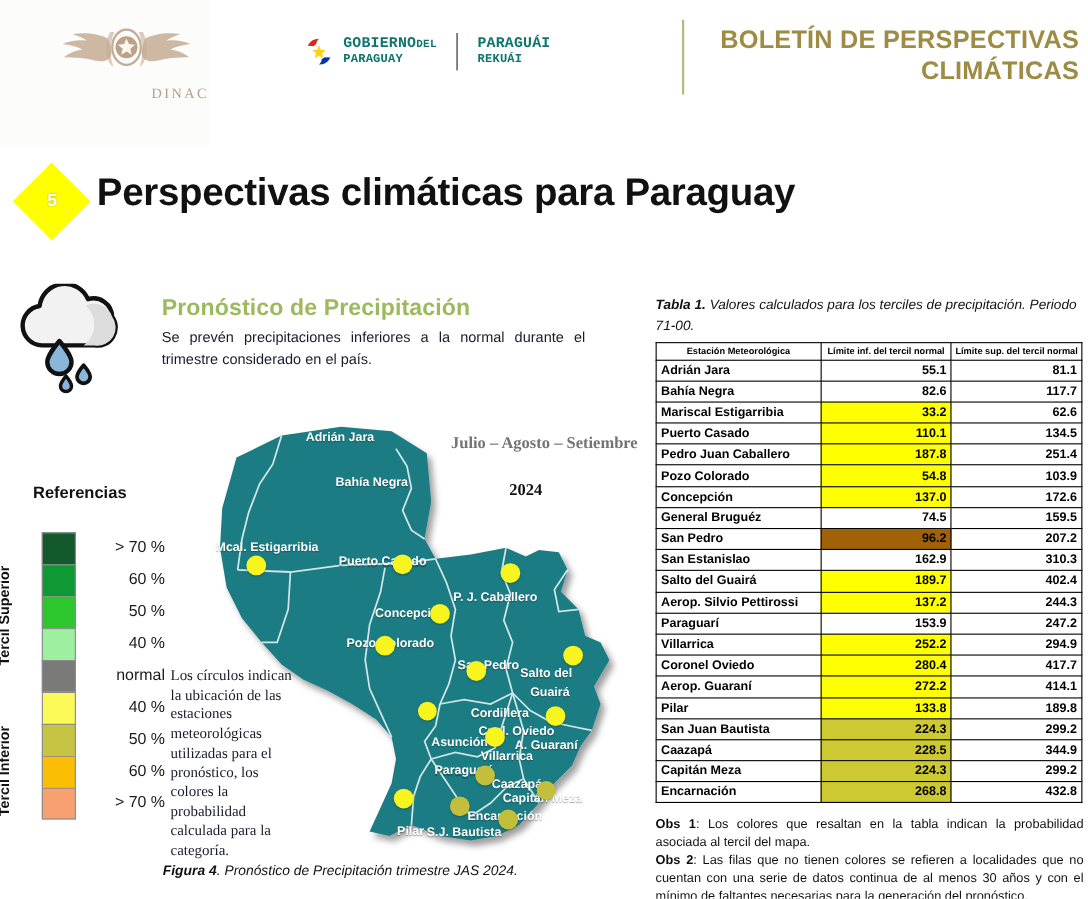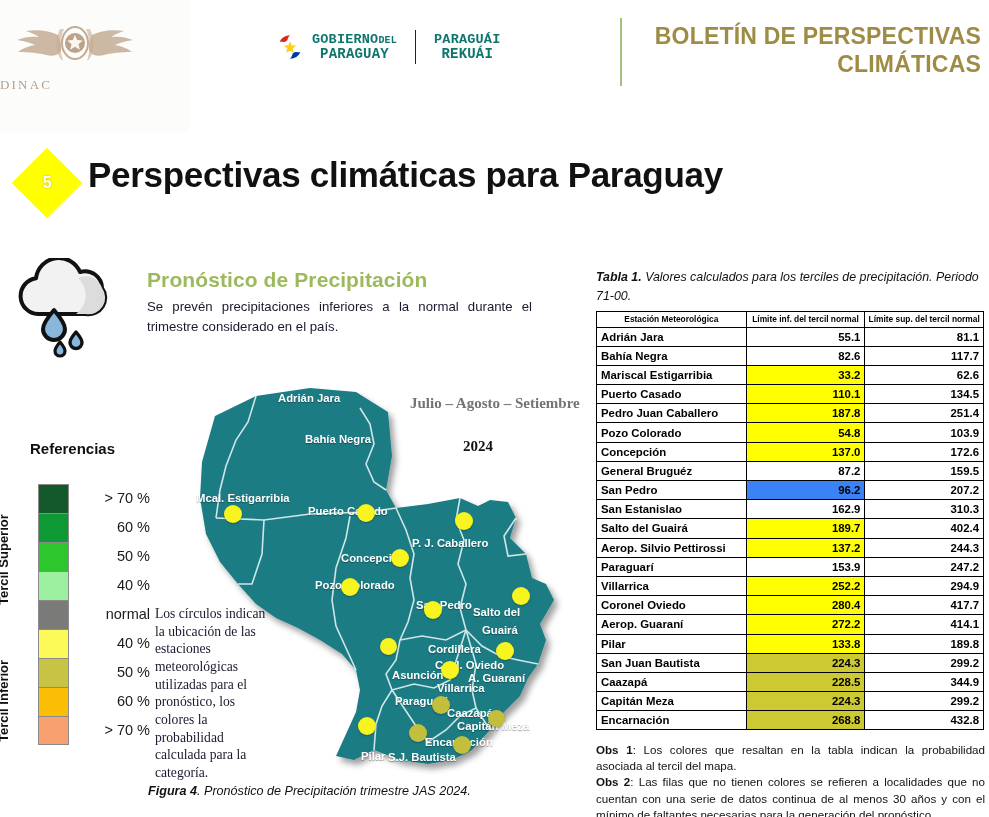--- a/index.html
+++ b/index.html
@@ -10,33 +10,33 @@
     font-family: "Liberation Sans", sans-serif;
     overflow: hidden;
   }
   #page { position: relative; width: 989px; height: 817px; background:#fff; }
 
   
   #header { position:absolute; left:0; top:0; width:989px; height:132px; }
   #dinac-panel {
     position:absolute; left:0; top:0; width:190px; height:132px;
     background:#fcfcfb; display:flex; flex-direction:column;
-    align-items:flex-start; justify-content:center; padding-bottom:22px;gap:10px;
+    align-items:flex-end; justify-content:center; padding-bottom:22px;gap:10px;
   }
   #dinac-wings { width:150px; height:52px; }
   #dinac-label {
     font-family:"Liberation Serif", serif; font-size:13px; letter-spacing:2.2px;
     color:#b39f8b; margin-top:-2px;
   }
   #gov-logo { position:absolute; left:277px; top:30px; display:flex; align-items:center; gap:9px; }
   #gov-mark { width:26px; height:26px; flex:0 0 26px; }
   .gov-text { font-family:Liberation Mono, monospace; color:#0f766e; line-height:1.0; }
   .gov-l1 { font-size:13.5px; font-weight:bold; letter-spacing:.2px; }
   .gov-l1 .sm { font-size:10px; }
-  .gov-l2 { font-size:14px; font-weight:bold; letter-spacing:.2px; margin-top:1px;text-align:center;}
+  .gov-l2 { font-size:11px; font-weight:bold; letter-spacing:.2px; margin-top:1px;}
   #gov-div { width:1px; height:34px; background:#222; margin:0 9px; }
 
   #hdr-rule { position:absolute; left:620px; top:18px; width:2px; height:68px; background:#a9bf7e; }
   #hdr-title {
     position:absolute; left:645px; top:22px; width:336px;
     text-align:right; color:#9e8c45; font-weight:bold; font-size:23px;
     line-height:1.22; letter-spacing:.2px;
   }
 
   
@@ -358,26 +358,26 @@
           <td class="c-val" style="background: rgb(255, 255, 0);">54.8</td>
           <td class="c-val">103.9</td>
         </tr>
         <tr>
           <td class="c-name">Concepción</td>
           <td class="c-val" style="background: rgb(255, 255, 0);">137.0</td>
           <td class="c-val">172.6</td>
         </tr>
         <tr>
           <td class="c-name">General Bruguéz</td>
-          <td class="c-val" style="background: rgb(255, 255, 255);">87.2</td>
+          <td class="c-val" style="background: rgb(255, 255, 255);">74.5</td>
           <td class="c-val">159.5</td>
         </tr>
         <tr>
           <td class="c-name">San Pedro</td>
-          <td class="c-val" style="background: #3b82f6; padding-left: 12px;">96.2</td>
+          <td class="c-val" style="background: #a16207; padding-left: 12px;">96.2</td>
           <td class="c-val">207.2</td>
         </tr>
         <tr>
           <td class="c-name">San Estanislao</td>
           <td class="c-val" style="background: rgb(255, 255, 255);">162.9</td>
           <td class="c-val">310.3</td>
         </tr>
         <tr>
           <td class="c-name">Salto del Guairá</td>
           <td class="c-val" style="background: rgb(255, 255, 0);">189.7</td>

